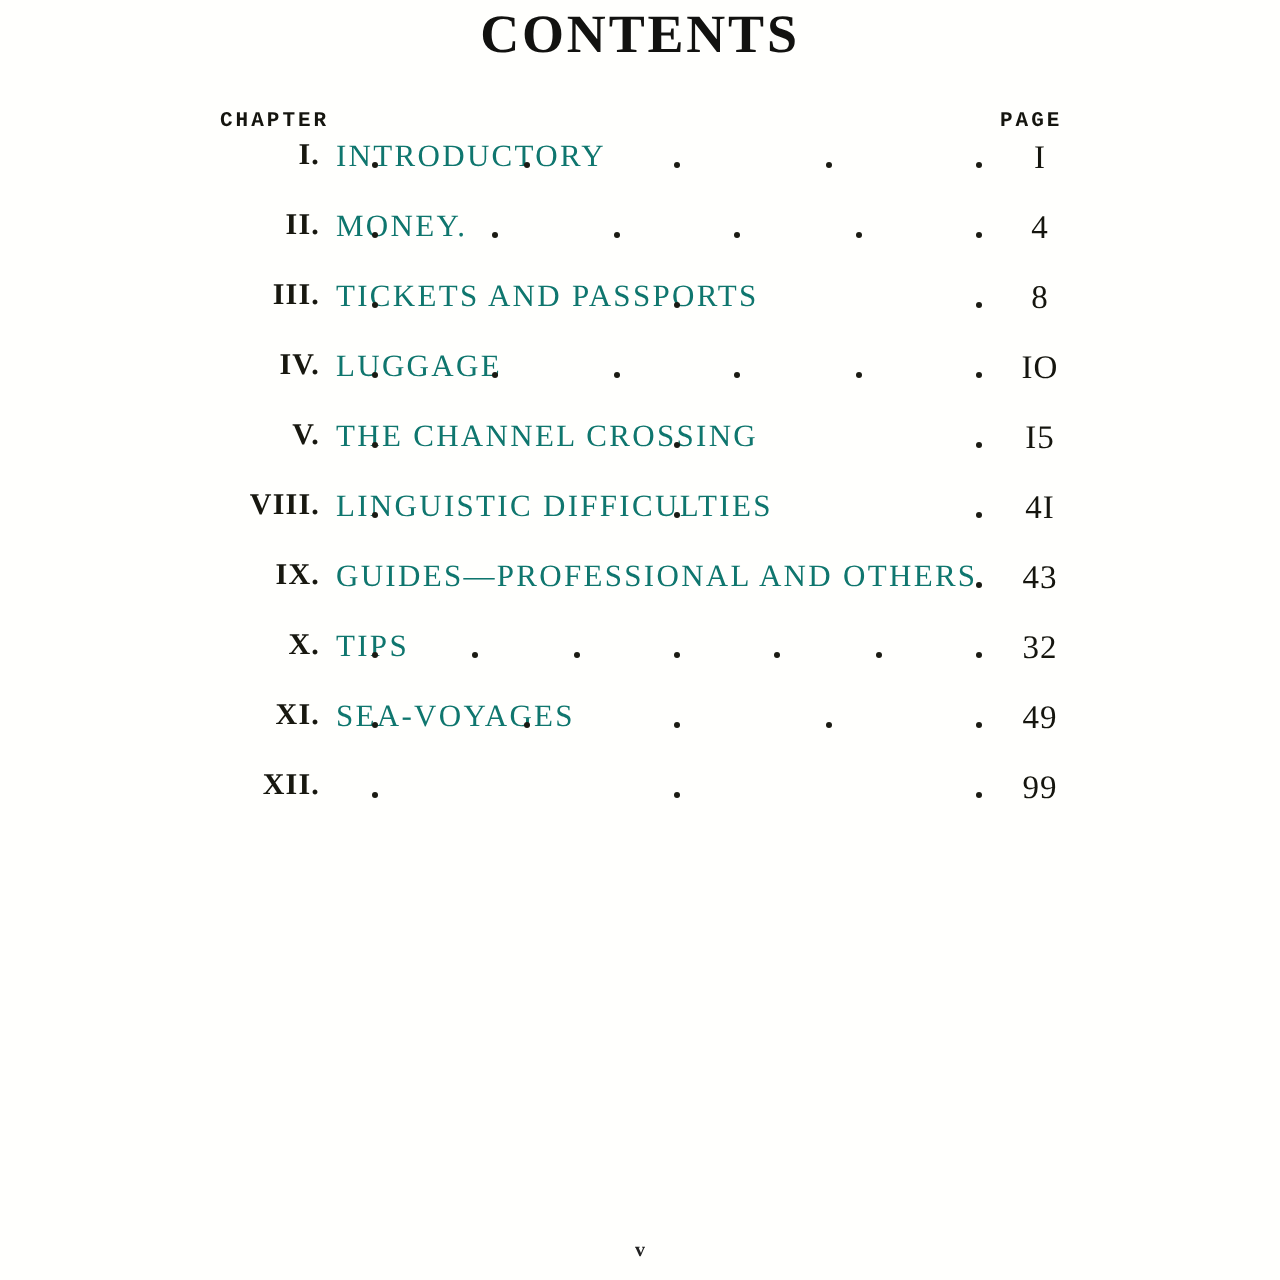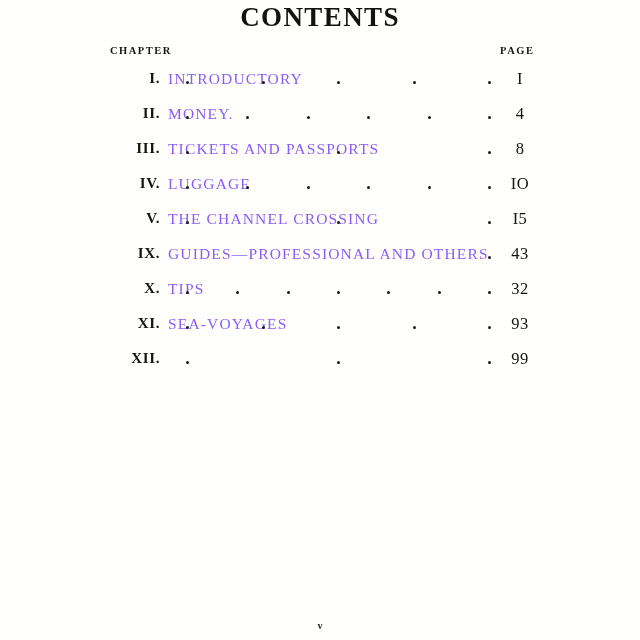--- a/index.html
+++ b/index.html
@@ -34,24 +34,25 @@
     font-size: 27px;
     font-weight: bold;
     letter-spacing: 1.4px;
     font-family: "Liberation Serif", "DejaVu Serif", serif;
     color: #121210;
   }
 
   
   .col-headers {
     position: absolute;
-    top: 45px;
+    top: 55px;
     left: 0;
     width: 580px;
     height: 16px;
+    font-family: Liberation Mono, monospace;
   }
   .col-head {
     position: absolute;
     font-size: 10.5px;
     font-weight: bold;
     letter-spacing: 1.5px;
     color: #15150f;
   }
   .col-head-chapter { left: 110px; }
   .col-head-page    { left: 500px; }
@@ -81,21 +82,21 @@
     color: #17170f;
   }
 
   .title {
     position: absolute;
     left: 168px;
     top: 4px;
     font-size: 15.5px;
     letter-spacing: 1.15px;
     white-space: nowrap;
-    color: #8b5cf6;
+    color: #0f766e;
   }
 
   .leaders {
     position: absolute;
     left: 168px;
     top: 4px;
     height: 20px;
     width: 340px;
     pointer-events: none;
   }
@@ -196,20 +197,30 @@
         <div class="num">V.</div>
         <div class="title">THE CHANNEL CROSSING</div>
         <div class="leaders">
           <span class="leader-dot" style="left: 18px;"></span>
           <span class="leader-dot" style="left: 169px;"></span>
           <span class="leader-dot" style="left: 320px;"></span>
         </div>
         <div class="pagenum">I5</div>
       </div>
       <div class="toc-row">
+        <div class="num">VIII.</div>
+        <div class="title">LINGUISTIC DIFFICULTIES</div>
+        <div class="leaders">
+          <span class="leader-dot" style="left: 18px;"></span>
+          <span class="leader-dot" style="left: 169px;"></span>
+          <span class="leader-dot" style="left: 320px;"></span>
+        </div>
+        <div class="pagenum">4I</div>
+      </div>
+      <div class="toc-row">
         <div class="num">IX.</div>
         <div class="title">GUIDES—PROFESSIONAL AND OTHERS</div>
         <div class="leaders">
           <span class="leader-dot" style="left: 320px;"></span>
         </div>
         <div class="pagenum">43</div>
       </div>
       <div class="toc-row">
         <div class="num">X.</div>
         <div class="title">TIPS</div>
@@ -227,21 +238,21 @@
       <div class="toc-row">
         <div class="num">XI.</div>
         <div class="title">SEA-VOYAGES</div>
         <div class="leaders">
           <span class="leader-dot" style="left: 18px;"></span>
           <span class="leader-dot" style="left: 93.5px;"></span>
           <span class="leader-dot" style="left: 169px;"></span>
           <span class="leader-dot" style="left: 244.5px;"></span>
           <span class="leader-dot" style="left: 320px;"></span>
         </div>
-        <div class="pagenum">93</div>
+        <div class="pagenum">49</div>
       </div>
       <div class="toc-row">
         <div class="num">XII.</div>
         <div class="leaders">
           <span class="leader-dot" style="left: 18px;"></span>
           <span class="leader-dot" style="left: 169px;"></span>
           <span class="leader-dot" style="left: 320px;"></span>
         </div>
         <div class="pagenum">99</div>
       </div>

